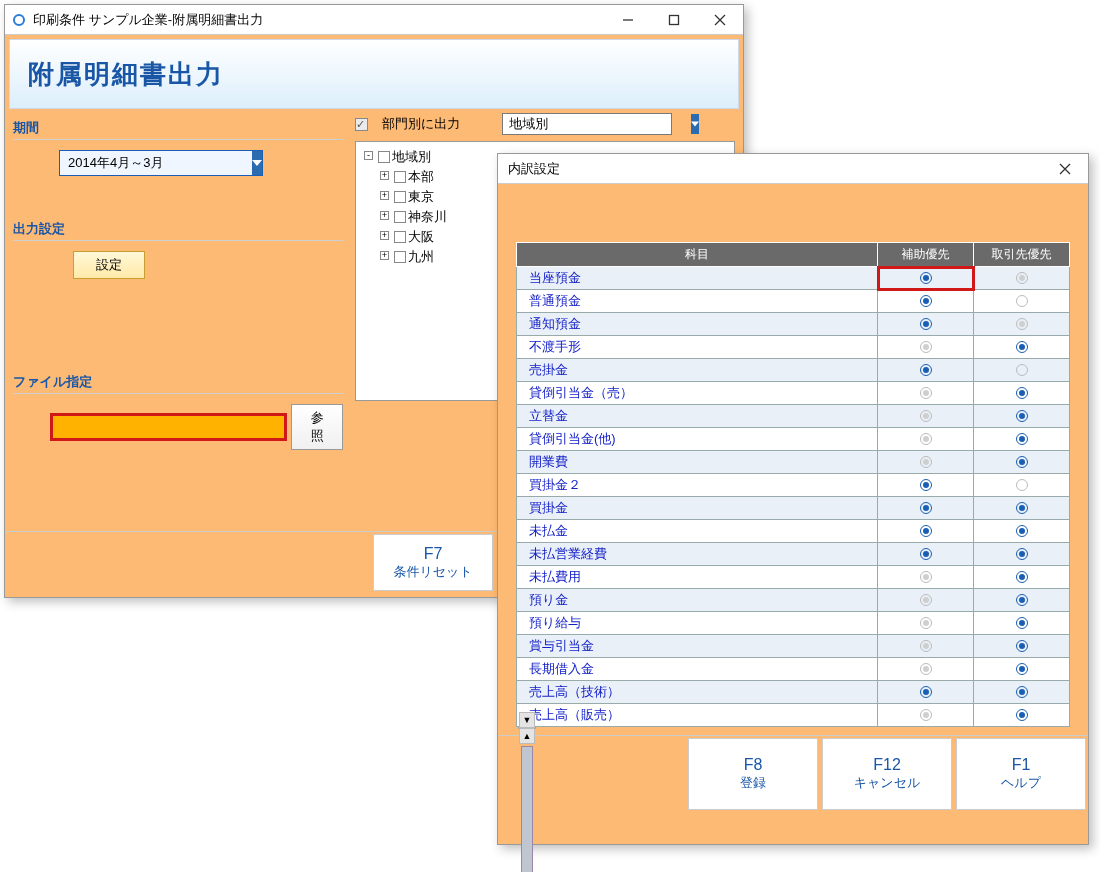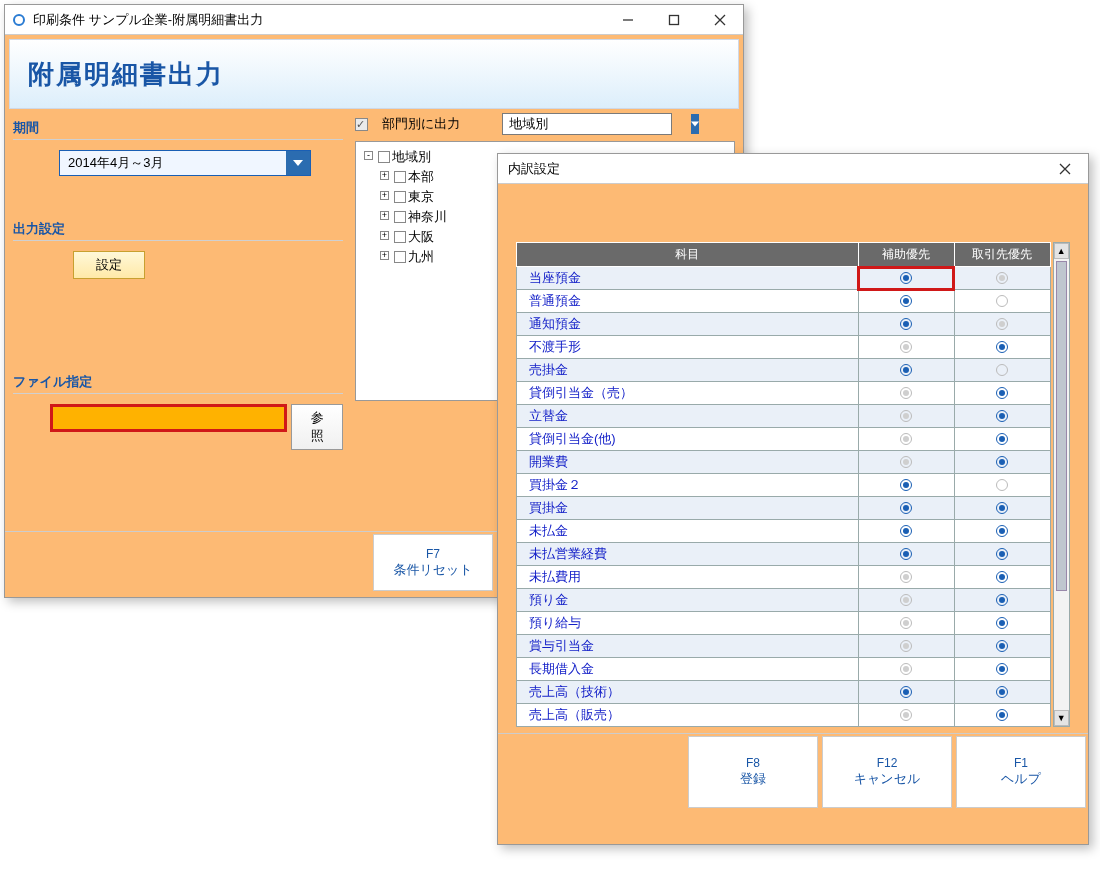--- a/index.html
+++ b/index.html
@@ -18,21 +18,21 @@
 
 #mainWin { left:4px; top:4px; width:740px; height:594px; }
 .banner { margin:4px; height:70px; background:linear-gradient(#fff,#dceefb); border:1px solid #cfd8e6; display:flex; align-items:center; padding-left:18px; }
 .banner h1 { margin:0; font-size:26px; font-weight:bold; color:#1956a6; letter-spacing:2px; }
 .body { display:flex; padding:0 8px; gap:12px; height:418px; }
 .leftcol { width:330px; display:flex; flex-direction:column; gap:8px; }
 .rightcol { flex:1; }
 .grp { }
 .grp-title { color:#1956a6; font-weight:bold; margin:6px 0 2px; }
 .hr { border-top:1px solid #d0d0d0; margin-bottom:10px; }
-.row { display:flex; gap:4px;padding-left:37px; }
+.row { display:flex; align-items:center; gap:4px;padding-left:37px; }
 
 .combo { display:flex; align-items:center; border:1px solid #1a5fb4; height:26px; background:#f0f6ff; }
 .combo input { flex:1; border:0; background:transparent; padding:0 8px; font-size:13px; height:100%; }
 .combo .cbtn { width:24px; height:100%; background:#2b6cb0; display:flex; align-items:center; justify-content:center; }
 .combo .cbtn svg { width:10px; height:10px; fill:#fff; }
 .plain-combo { display:flex; align-items:center; border:1px solid #7a7a7a; height:22px; background:#fff; }
 .plain-combo input { flex:1; border:0; background:transparent; padding:0 6px; font-size:13px; height:100%; }
 .plain-combo .cbtn { width:20px; height:100%; background:#2b6cb0; display:flex; align-items:center; justify-content:center; }
 .plain-combo .cbtn svg { width:8px; height:8px; fill:#fff; }
 
@@ -49,27 +49,27 @@
 .ck { width:13px; height:13px; border:1px solid #888; background:#eaeaea; display:inline-block; }
 .ck.on::after { content:"✓"; font-size:11px; color:#555; position:relative; top:-3px; left:0; }
 
 .file-input { width:285px; height:28px; border:3px solid #d01818; background:#ffb200; }
 
 
 .footer { display:flex; border-top:1px solid #ccc; height:62px; }
 .footer .spacer { flex:1; }
 .footer .fbtn, .footer .fspace { border:1px solid #ccc; margin:2px; display:flex; flex-direction:column; align-items:center; justify-content:center; width:120px; }
 .footer .fbtn { color:#1956a6; cursor:pointer; background:#fff; }
-.footer .fbtn .k { font-size:12px; }
+.footer .fbtn .k { font-size:16px; }
 .footer .fbtn .l { font-size:13px; }
 
 
 #dlgWin { left:497px; top:153px; width:592px; height:692px; }
 .dlg-body { padding:18px 18px 6px; }
-.grid-wrap { display:flex; }
+.grid-wrap { display:flex;flex-direction:column; }
 .grid { border-collapse:collapse; width:100%; }
 .grid th { background:#6a6a6a; color:#fff; font-weight:normal; border:1px solid #fff; padding:3px 0; font-size:12px; }
 .grid th:nth-child(2),.grid th:nth-child(3){ width:96px;margin-top:44px; }
 .grid td { border:1px solid #9aa; padding:2px 12px; font-size:13px; }
 .grid tr.row-a td { background:#fff; }
 .grid tr.row-b td { background:#eaf0f8; }
 .grid td.name { color:#1420c8; }
 .radio { width:12px; height:12px; border:1px solid #888; border-radius:50%; margin:auto; position:relative; display:block; }
 .radio.sel { border-color:#1a5fb4; }
 .radio.sel::after { content:""; position:absolute; inset:2px; background:#1a5fb4; border-radius:50%; }
@@ -114,21 +114,21 @@
   <div class="banner">
     <h1>附属明細書出力</h1>
   </div>
 
   <div class="body">
     <div class="leftcol">
       <div class="grp">
         <div class="grp-title">期間</div>
         <div class="hr"></div>
         <div style="padding-left:46px;">
-          <div class="combo" style="width:252px;">
+          <div class="combo" style="width:204px;">
             <input value="2014年4月～3月" style="">
             <div class="cbtn">
                 <svg viewBox="0 0 10 10">
                   <path d="M0 2 L5 8 L10 2 Z"></path>
                 </svg>
               </div>
           </div>
         </div>
       </div>
 

